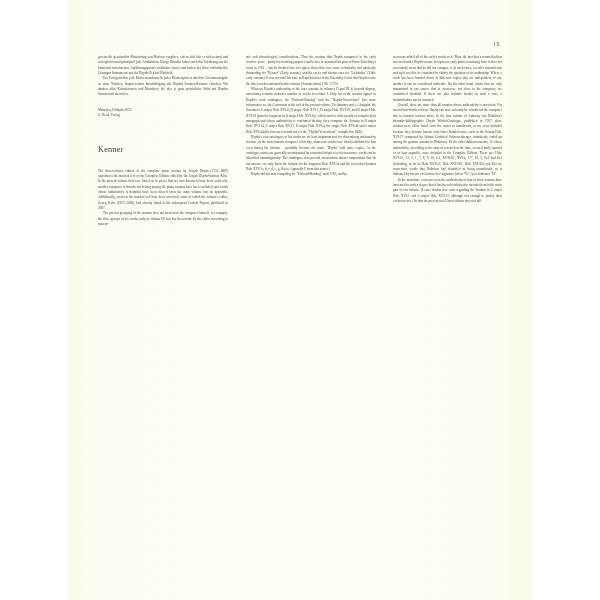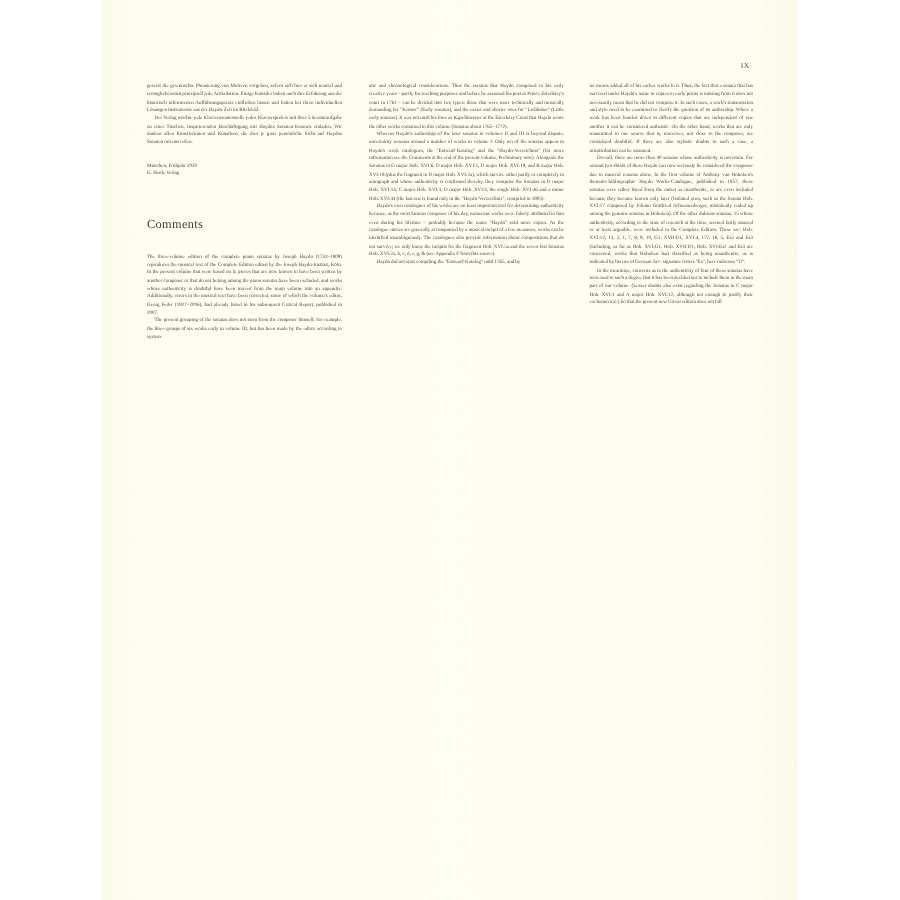--- a/index.html
+++ b/index.html
@@ -124,21 +124,21 @@
 
     <div class="col col-1">
       <p class="p noindent">gesetzt die gewünschte Phrasierung von Motiven vorgeben, sofern sich hier er sich neutral und ermöglicht somit prinzipiell jede Artikulation. Einige Künstler haben auch ihre Erfahrung aus der historisch informierten Aufführungspraxis einfließen lassen und hatten bei ihren individuellen Lösungen Instrumente aus der Haydn-Zeit im Blickfeld.</p>
       <p class="p">Der Verlag möchte jede Klaviersonatenstelle jedes Klavierspielers mit ihrer Literaturaufgabe zu einer Tüschen, Inspirierenden Beschäftigung mit Haydns Sonaten-Kosmos einladen. Wir danken allen Künstlerinnen und Künstlern, die dies je ganz persönliche Sicht auf Haydns Sonaten mit uns teilen.</p>
 
       <div class="gap-before-signoff"></div>
       <p class="signoff">München, Frühjahr 2020</p>
       <p class="signoff">G. Henle Verlag</p>
 
       <div class="gap-before-heading"></div>
-      <h1 class="heading">Comments</h1>
+      <h1 class="heading">Kenner</h1>
       <div class="gap-after-heading"></div>
 
       <p class="p noindent">The three-volume edition of the complete piano sonatas by Joseph Haydn (1732–1809) reproduces the musical text of the Complete Edition edited by the Joseph Haydn-Institut, Köln. In the present volume that were based on it; pieces that are now known to have been written by another composer or that do not belong among the piano sonatas have been excluded, and works whose authenticity is doubtful have been moved from the main volume into an appendix. Additionally, errors in the musical text have been corrected, some of which the volume's editor, Georg Feder (1927–2006), had already listed in his subsequent Critical Report, published in 2007.</p>
       <p class="p">The present grouping of the sonatas does not stem from the composer himself, for example, the three groups of six works early in volume III, but has been made by the editor according to system-</p>
     </div>
 
     <div class="col col-2">
       <p class="p noindent">atic and chronological considerations. Thus the sonatas that Haydn composed in his early creative years – partly for teaching purposes and before he assumed his post at Prince Esterházy's court in 1761 – can be divided into two types: those that were more technically and musically demanding for "Kenner" (Early sonatas), and the easier and shorter ones for "Liebhaber" (Little early sonatas). It was not until his time as Kapellmeister at the Esterházy Court that Haydn wrote the other works contained in this volume (Sonatas about 1765–1772).</p>
       <p class="p">Whereas Haydn's authorship of the later sonatas in volumes II and III is beyond dispute, uncertainty remains around a number of works in volume I. Only ten of the sonatas appear in Haydn's work catalogues, the "Entwurf-Katalog" and the "Haydn-Verzeichnis" (for more information see the Comments at the end of the present volume, Preliminary note). Alongside the Sonatas in G major Hob. XVI:6, D major Hob. XVI:5, D major Hob. XVI:19, and B major Hob. XVI:18 (plus the fragment in D major Hob. XVI:2a), which survive either partly or completely in autograph and whose authenticity is confirmed thereby, they comprise the Sonatas in D major Hob. XVI:14, C major Hob. XVI:3, D major Hob. XVI:4, the single Hob. XVI:46 and a minor Hob. XVI:44 (the last one is found only in the "Haydn-Verzeichnis", compiled in 1805).</p>
       <p class="p">Haydn's own catalogues of his works are on least important tool for determining authenticity because, as the most famous composer of his day, numerous works were falsely attributed to him even during his lifetime – probably because the name "Haydn" sold more copies. As the catalogue entries are generally accompanied by a musical incipit of a few measures, works can be identified unambiguously. The catalogues also provide information about compositions that do not survive; we only know the incipits for the fragment Hob. XVI:5a and the seven-lost Sonatas Hob. XVI:2a, b, c, d, e, g, &amp; (see Appendix F from this source).</p>

